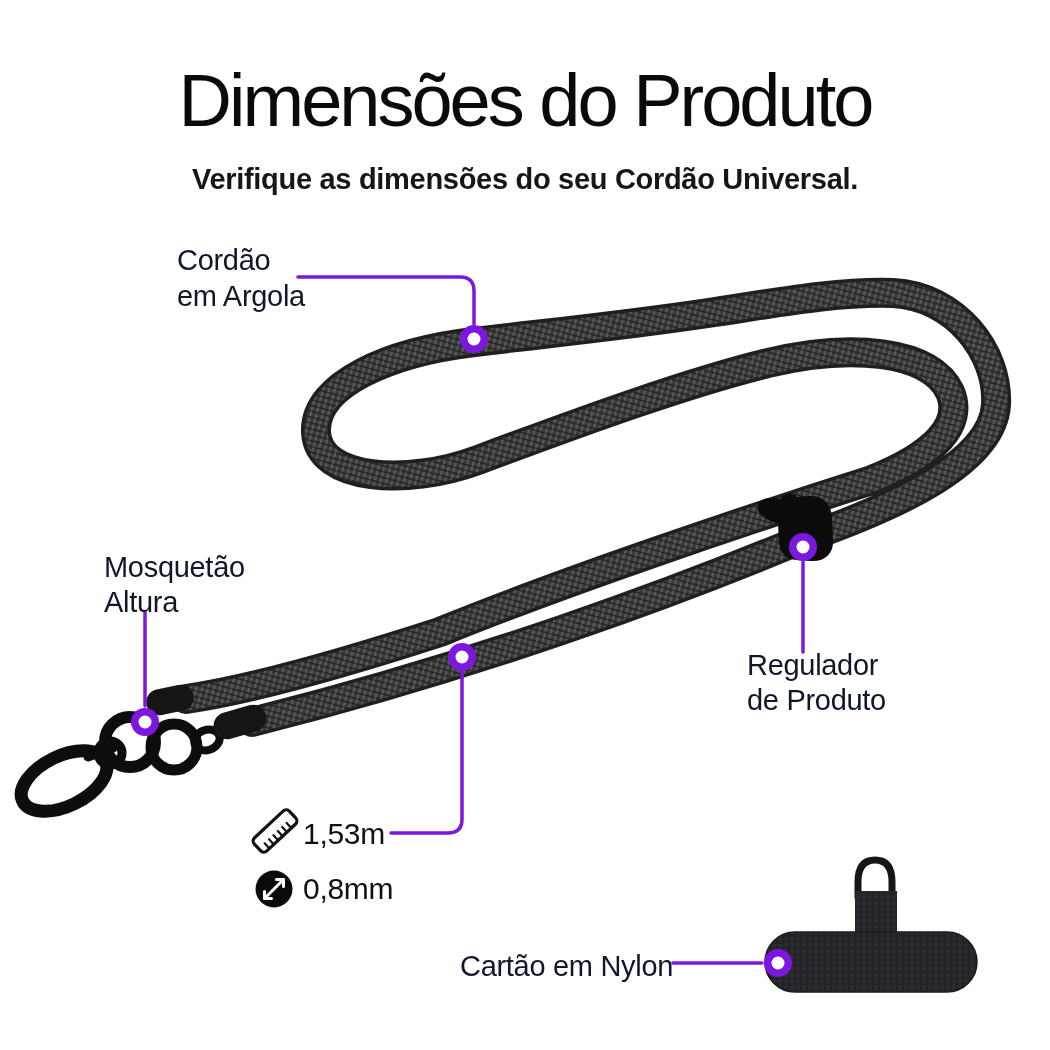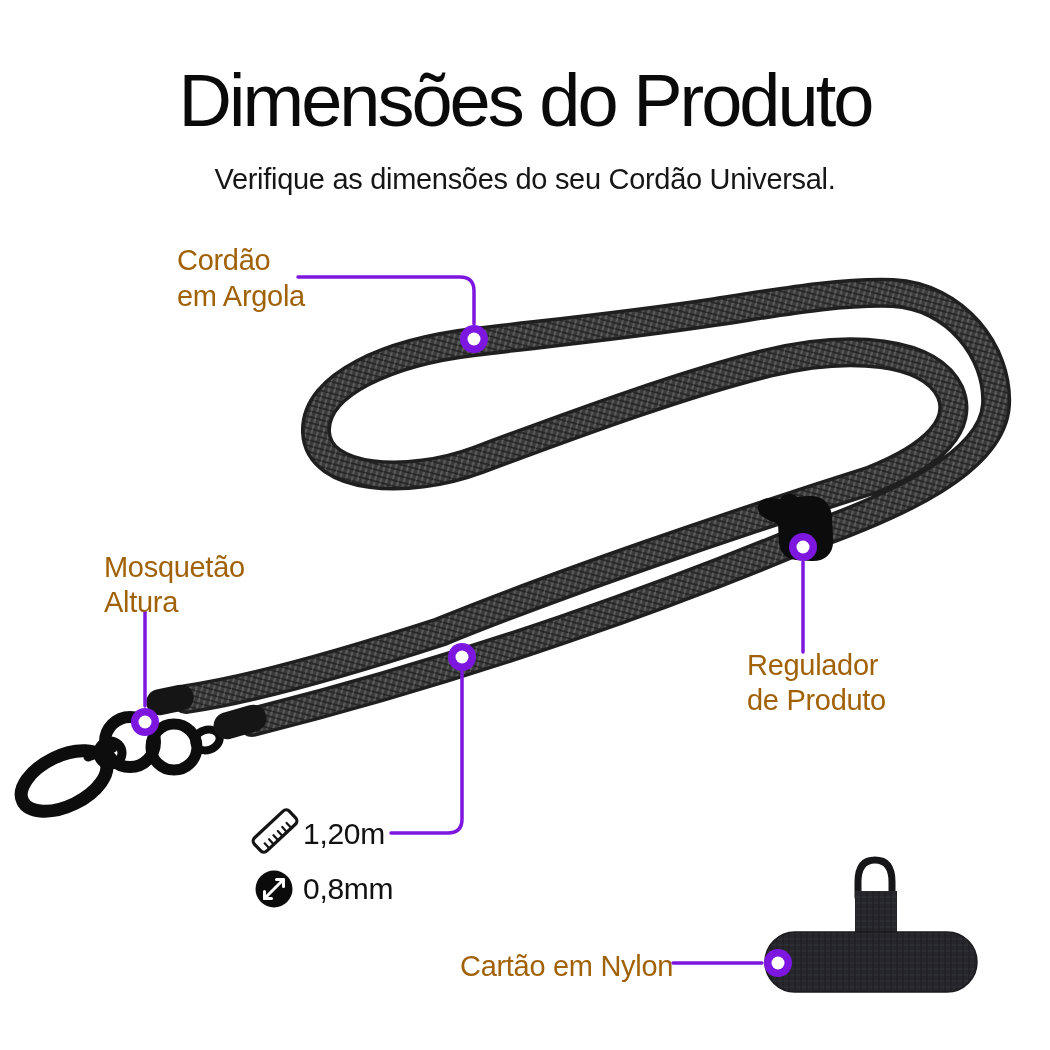--- a/index.html
+++ b/index.html
@@ -16,25 +16,25 @@
     left:0;top:64px;width:1050px;
     text-align:center;
     font-size:74px;line-height:74px;
     font-weight:400;letter-spacing:-3px;
     color:#0a0a0a;
   }
   #subtitle{
     left:0;top:163px;width:1050px;
     text-align:center;
     font-size:29px;line-height:32px;
-    font-weight:400;color:#161616;letter-spacing:-0.3px;
+    font-weight:700;color:#161616;letter-spacing:-0.3px;
   }
   .callout{
     font-size:29px;line-height:36px;
-    color:#a16207;letter-spacing:-0.3px;
+    color:#0f172a;letter-spacing:-0.3px;
     white-space:nowrap;
   }
   .callout span{display:block;}
   #label-cordao{left:177px;top:242px;}
   #label-mosquetao{left:104px;top:534px;line-height:35px;margin-top:16px;}
   #label-regulador{left:747px;top:648px;line-height:35px;}
   #label-cartao{left:460px;top:948px;}
   .measure{
     font-size:30px;line-height:32px;
     color:#111;letter-spacing:-0.3px;
@@ -185,20 +185,20 @@
   <div id="label-mosquetao" class="abs callout">
     <span>Mosquetão</span>
     <span>Altura</span>
   </div>
 
   <div id="label-regulador" class="abs callout">
     <span>Regulador</span>
     <span>de Produto</span>
   </div>
 
-  <div id="measure-length" class="abs measure">1,20m</div>
+  <div id="measure-length" class="abs measure">1,53m</div>
   <div id="measure-diameter" class="abs measure">0,8mm</div>
 
   <div id="label-cartao" class="abs callout">
     <span>Cartão em Nylon</span>
   </div>
 
 </div>
 
 </body></html>

